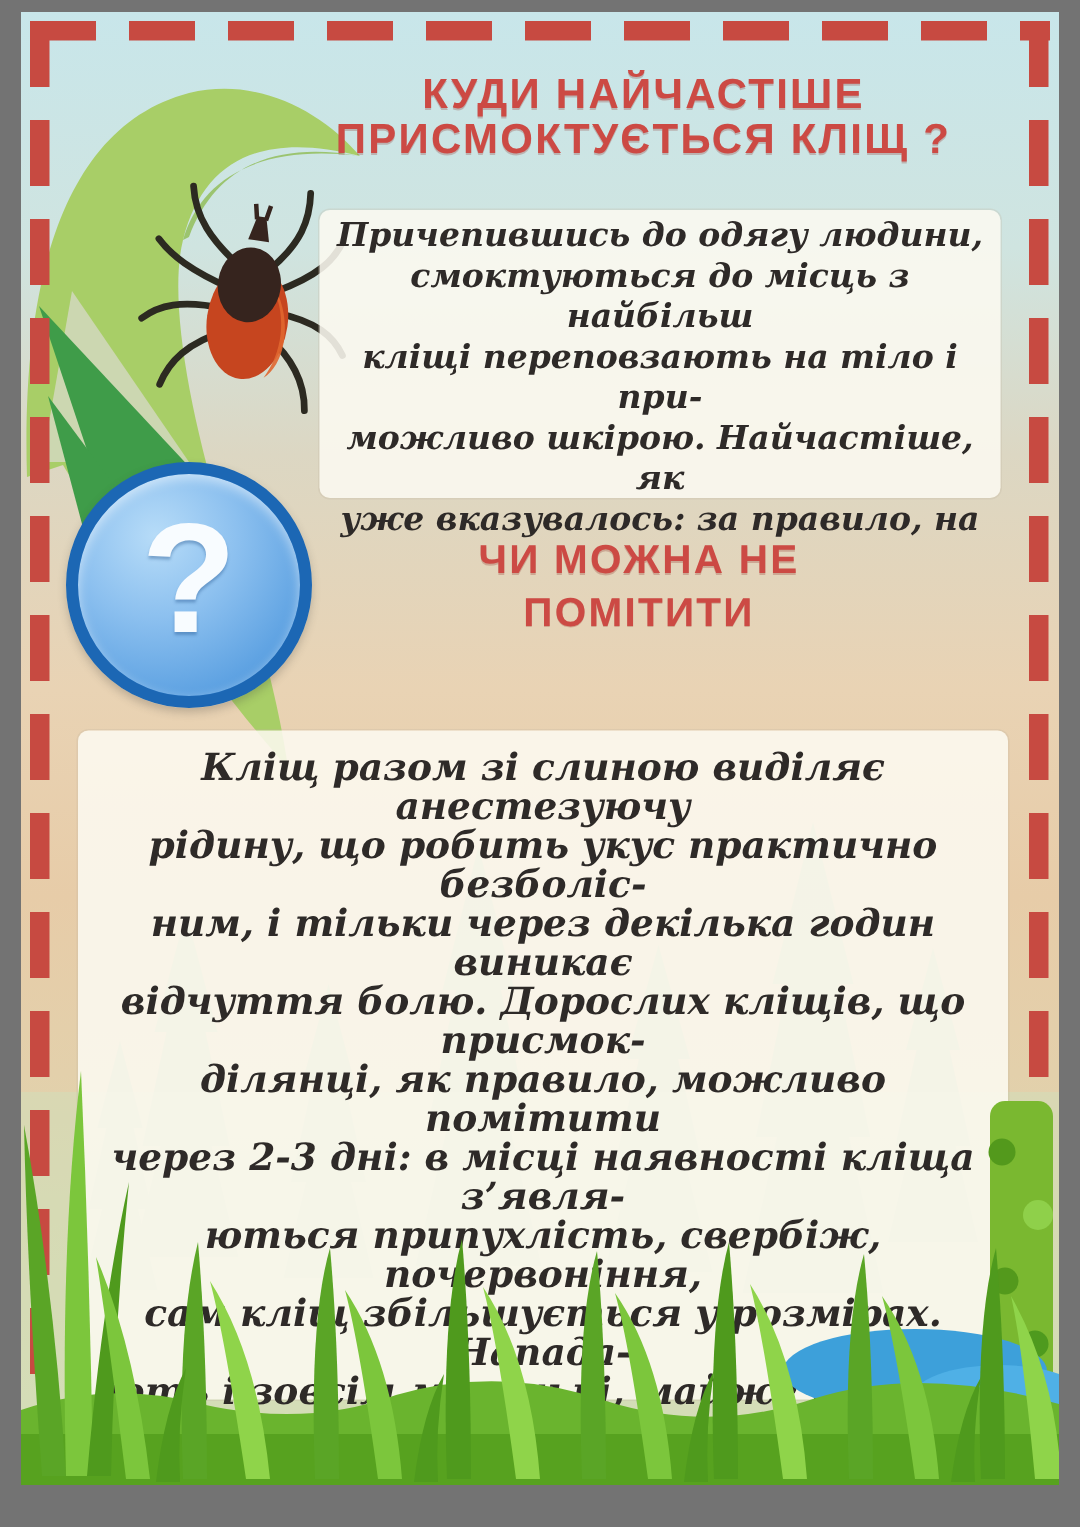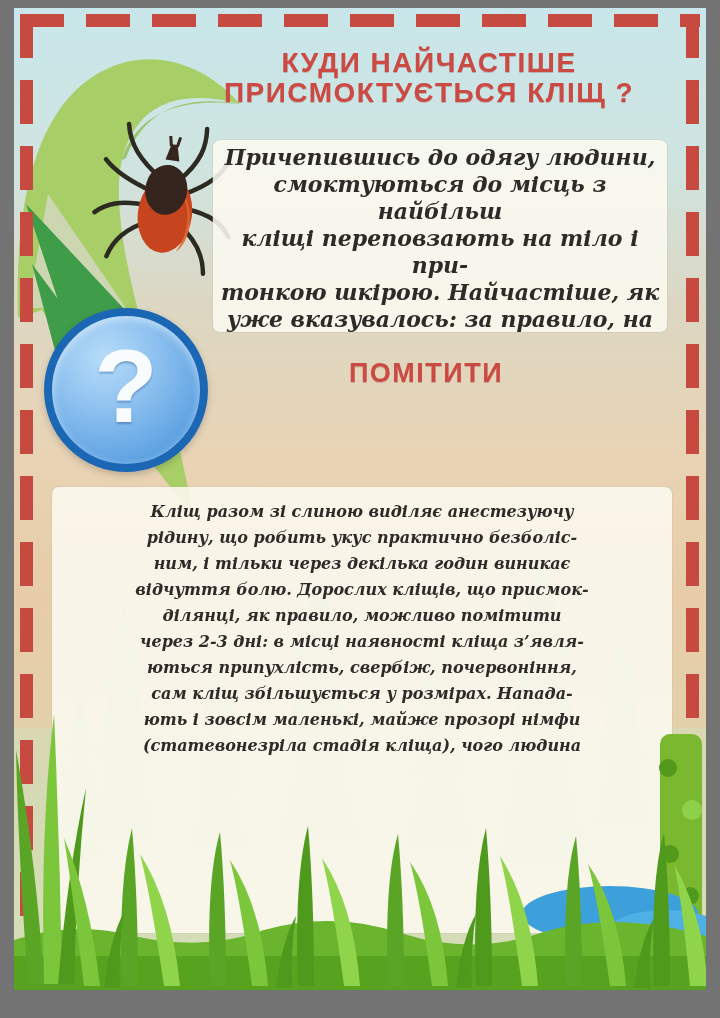--- a/index.html
+++ b/index.html
@@ -21,21 +21,21 @@
          color:#cc4a44;font-weight:800;font-size:27px;line-height:35px;letter-spacing:1.5px;
          text-shadow:0 1px 0 rgba(140,30,25,.25);}
   
   .panel{position:absolute;background:rgba(252,249,240,.88);border-radius:7px;z-index:4;
          color:#2e2a28;font-family:"DejaVu Serif","Liberation Serif",serif;
          font-weight:bold;font-style:italic;text-align:center;
          box-shadow:0 0 0 1px rgba(190,180,160,.25);}
   .panel-intro{left:199px;top:132px;width:454px;height:188px;padding-top:4px;
          font-size:22px;line-height:27px;}
   .panel-body{left:38px;top:479px;width:620px;height:434px;padding-top:12px;
-         font-size:16px;line-height:26px;}
+         font-size:25px;line-height:26px;}
   
   .qcircle{position:absolute;left:30px;top:300px;width:164px;height:164px;border-radius:50%;
          z-index:5;border:8px solid #1c67b4;box-sizing:border-box;
          background:radial-gradient(circle at 35% 28%,#b7dcf8 0%,#8cc0ef 38%,#5ea2e2 75%,#4b93d6 100%);
          display:flex;align-items:center;justify-content:center;
          box-shadow:0 3px 6px rgba(60,60,60,.25), inset 0 3px 8px rgba(255,255,255,.55);}
   .qcircle span{color:#f8fcff;font-size:104px;font-weight:800;line-height:1;
          font-family:"Liberation Sans",sans-serif;transform:translateY(-4px);
          text-shadow:0 2px 2px rgba(20,70,130,.35);}
 </style>
@@ -94,29 +94,30 @@
 
     <div class="title">
         <div>КУДИ НАЙЧАСТІШЕ</div>
         <div>ПРИСМОКТУЄТЬСЯ КЛІЩ ?</div>
       </div>
 
     <div class="panel panel-intro">
         <div>Причепившись до одягу людини,</div>
         <div>смоктуються до місць з найбільш</div>
         <div>кліщі переповзають на тіло і при-</div>
-        <div>тонкою шкірою. Найчастіше, як</div>
+        <div>можливо шкірою. Найчастіше, як</div>
         <div>уже вказувалось: за правило, на</div>
       </div>
 
     <div class="qcircle">
       <span>?</span>
     </div>
 
     <div class="subtitle">
+        <div>ЧИ МОЖНА НЕ</div>
         <div>ПОМІТИТИ</div>
       </div>
 
     <div class="panel panel-body">
         <div>Кліщ разом зі слиною виділяє анестезуючу</div>
         <div>рідину, що робить укус практично безболіс-</div>
         <div>ним, і тільки через декілька годин виникає</div>
         <div>відчуття болю. Дорослих кліщів, що присмок-</div>
         <div>ділянці, як правило, можливо помітити</div>
         <div>через 2-3 дні: в місці наявності кліща з’явля-</div>

